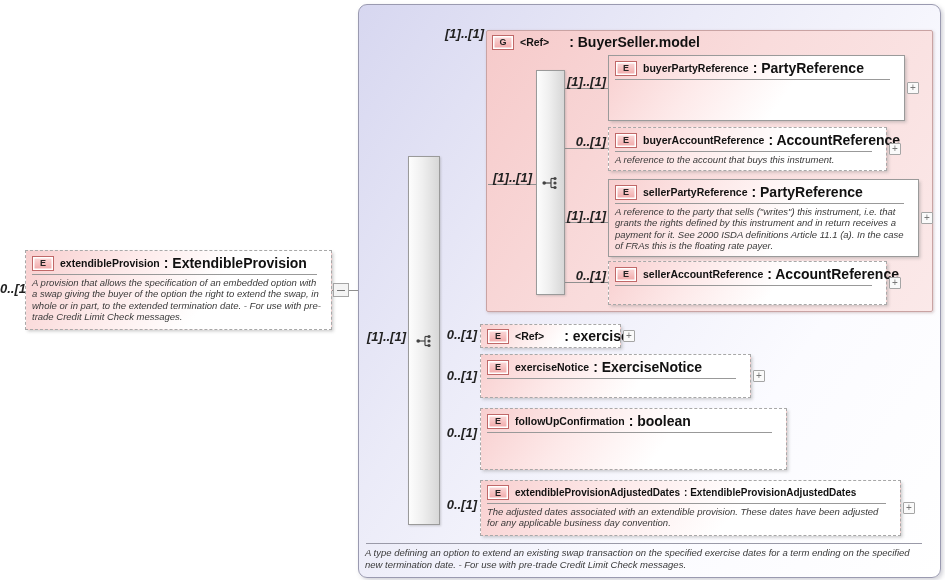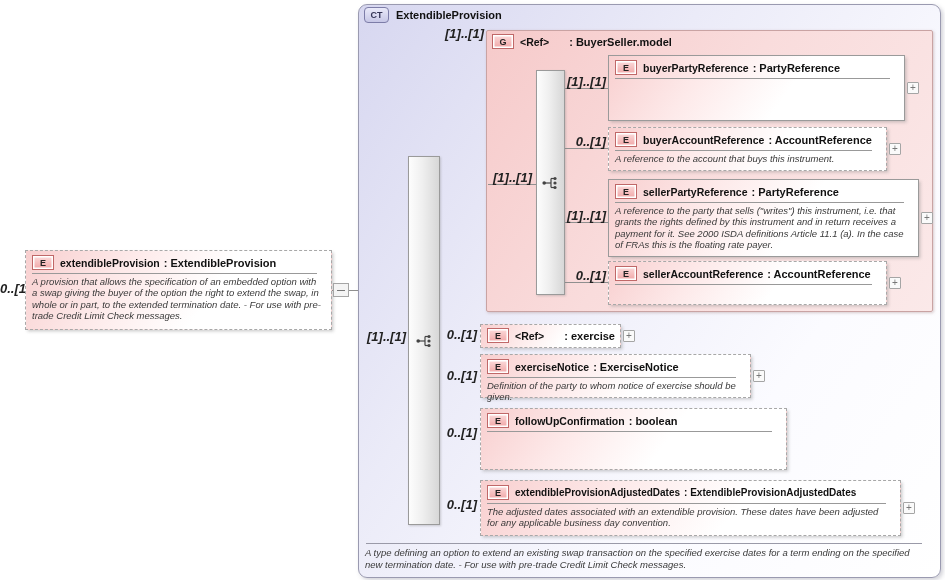--- a/index.html
+++ b/index.html
@@ -45,21 +45,21 @@
   
   .el-box{
     position:absolute;border:1px solid #9a9a9a;
     background:linear-gradient(125deg,#f8cfcf 0%,#fde9e9 30%,#ffffff 60%);
     box-shadow:1.5px 1.5px 3px rgba(130,130,130,.4);
     box-sizing:border-box;padding:4px 6px 3px 6px;
   }
   .el-box.opt{border-style:dashed;border-color:#a8a8a8;}
   .el-hdr{display:flex;align-items:center;}
   .el-name{font-size:10.5px;font-weight:bold;color:#111;margin-left:6px;white-space:nowrap;}
-  .el-type{font-size:11px;font-weight:bold;color:#111;margin-left:4px;white-space:nowrap;}
+  .el-type{font-size:14px;font-weight:bold;color:#111;margin-left:4px;white-space:nowrap;}
   .el-type.gap{margin-left:20px;}
   .el-sep{height:1px;background:#999;margin:3px 8px 2px 0;}
   .el-annot{
     font-size:9.5px;font-style:italic;color:#3a3a3a;line-height:1.2;
     padding-right:2px;
   }
   
   .seq-bar{
     position:absolute;border:1px solid #9a9a9a;box-sizing:border-box;
     background:linear-gradient(to right,#fdfdfd 0%,#efefef 45%,#d7d7d7 100%);
@@ -108,24 +108,20 @@
     <div class="el-sep"></div>
     <div class="el-annot">A provision that allows the specification of an embedded option with a swap giving the buyer of the option the right to extend the swap, in whole or in part, to the extended termination date. - For use with pre-trade Credit Limit Check messages.</div>
   </div>
 
   <div class="minus-box">
       <span class="dash"></span>
     </div>
 
   <div class="ct-box"></div>
 
-  <div class="hdr" style="left:364px;top:7px;">
-    <span class="ct-icon">CT</span>
-    <span class="title">ExtendibleProvision</span>
-  </div>
 
   <div class="ft-sep"></div>
   <div class="ft-text">A type defining an option to extend an existing swap transaction on the specified exercise dates for a term ending on the specified new termination date. - For use with pre-trade Credit Limit Check messages.</div>
 
   <span class="card" style="left:340px;top:329px;width:66px;">[1]..[1]</span>
   <div class="seq-bar" style="left:408px;top:156px;width:32px;height:369px;"></div>
   <svg class="seq-icon" style="left:416px;top:334px;" viewBox="0 0 17 14">
     <g stroke="#444" stroke-width="1.2" fill="#444">
       <circle cx="2.2" cy="7" r="1.8" stroke="none"></circle>
       <line x1="2.2" y1="7" x2="9" y2="7"></line>
@@ -224,21 +220,20 @@
   <div class="plus-btn" style="left:623px;top:330px;">+</div>
 
   <span class="card" style="left:412px;top:368px;width:65px;">0..[1]</span>
   <div class="el-box opt" style="left:480px;top:354px;width:271px;height:44px;">
     <div class="el-hdr">
       <span class="e-icon">E</span>
       <span class="el-name">exerciseNotice</span>
       <span class="el-type">: ExerciseNotice</span>
     </div>
     <div class="el-sep"></div>
-    <div class="el-annot">Definition of the party to whom notice of exercise should be given.</div>
   </div>
   <div class="plus-btn" style="left:753px;top:370px;">+</div>
 
   <span class="card" style="left:412px;top:425px;width:65px;">0..[1]</span>
   <div class="el-box opt" style="left:480px;top:408px;width:307px;height:62px;">
     <div class="el-hdr">
       <span class="e-icon">E</span>
       <span class="el-name">followUpConfirmation</span>
       <span class="el-type">: boolean</span>
     </div>

